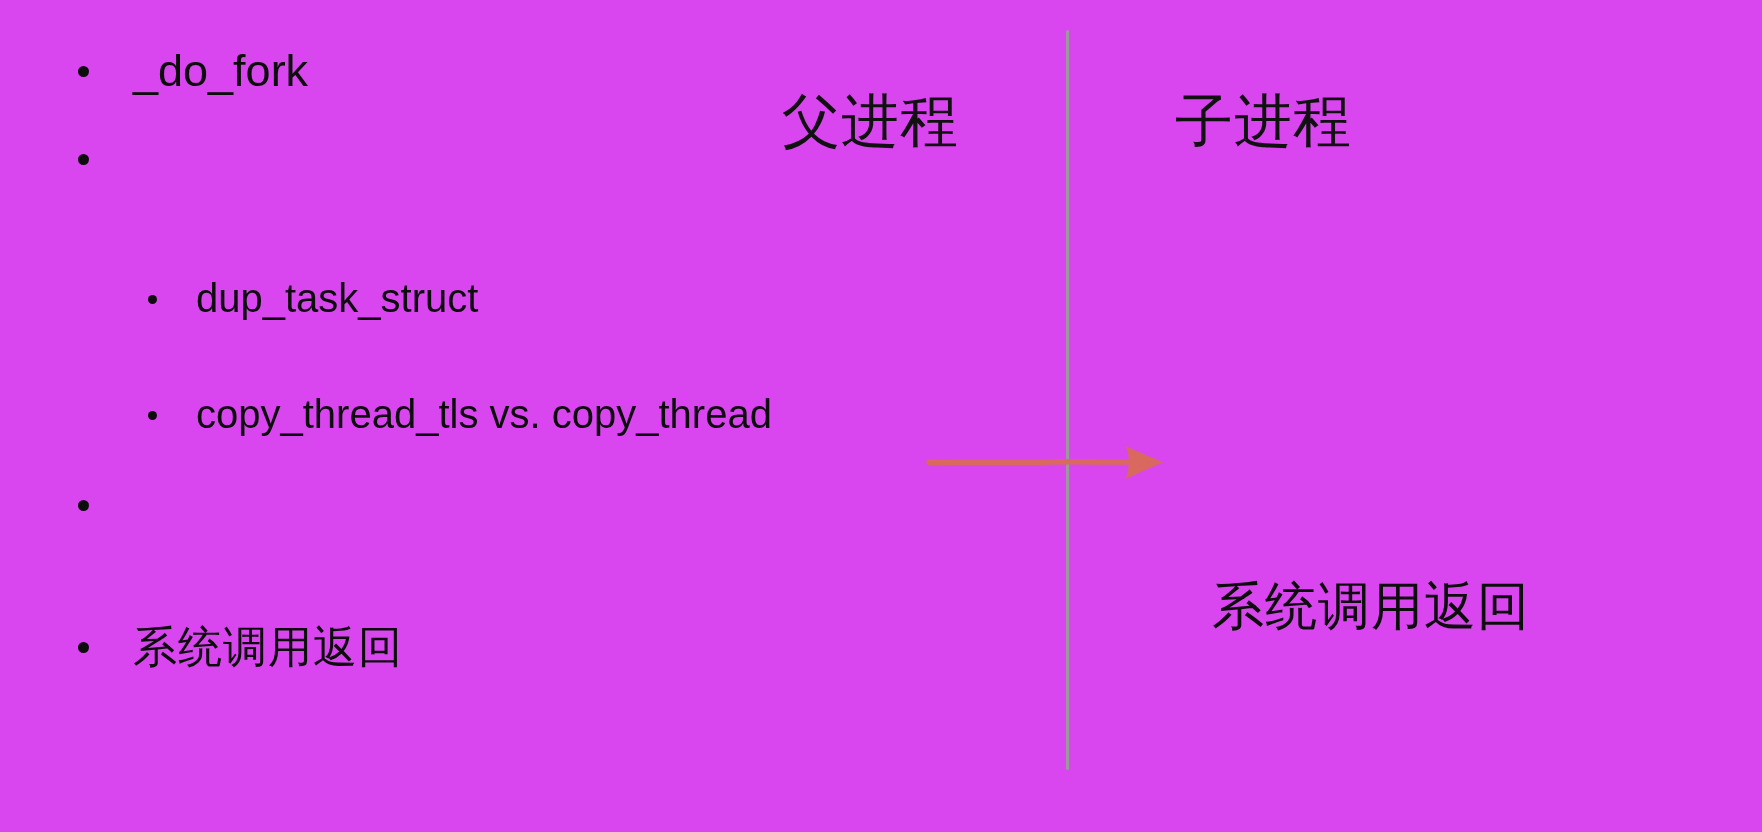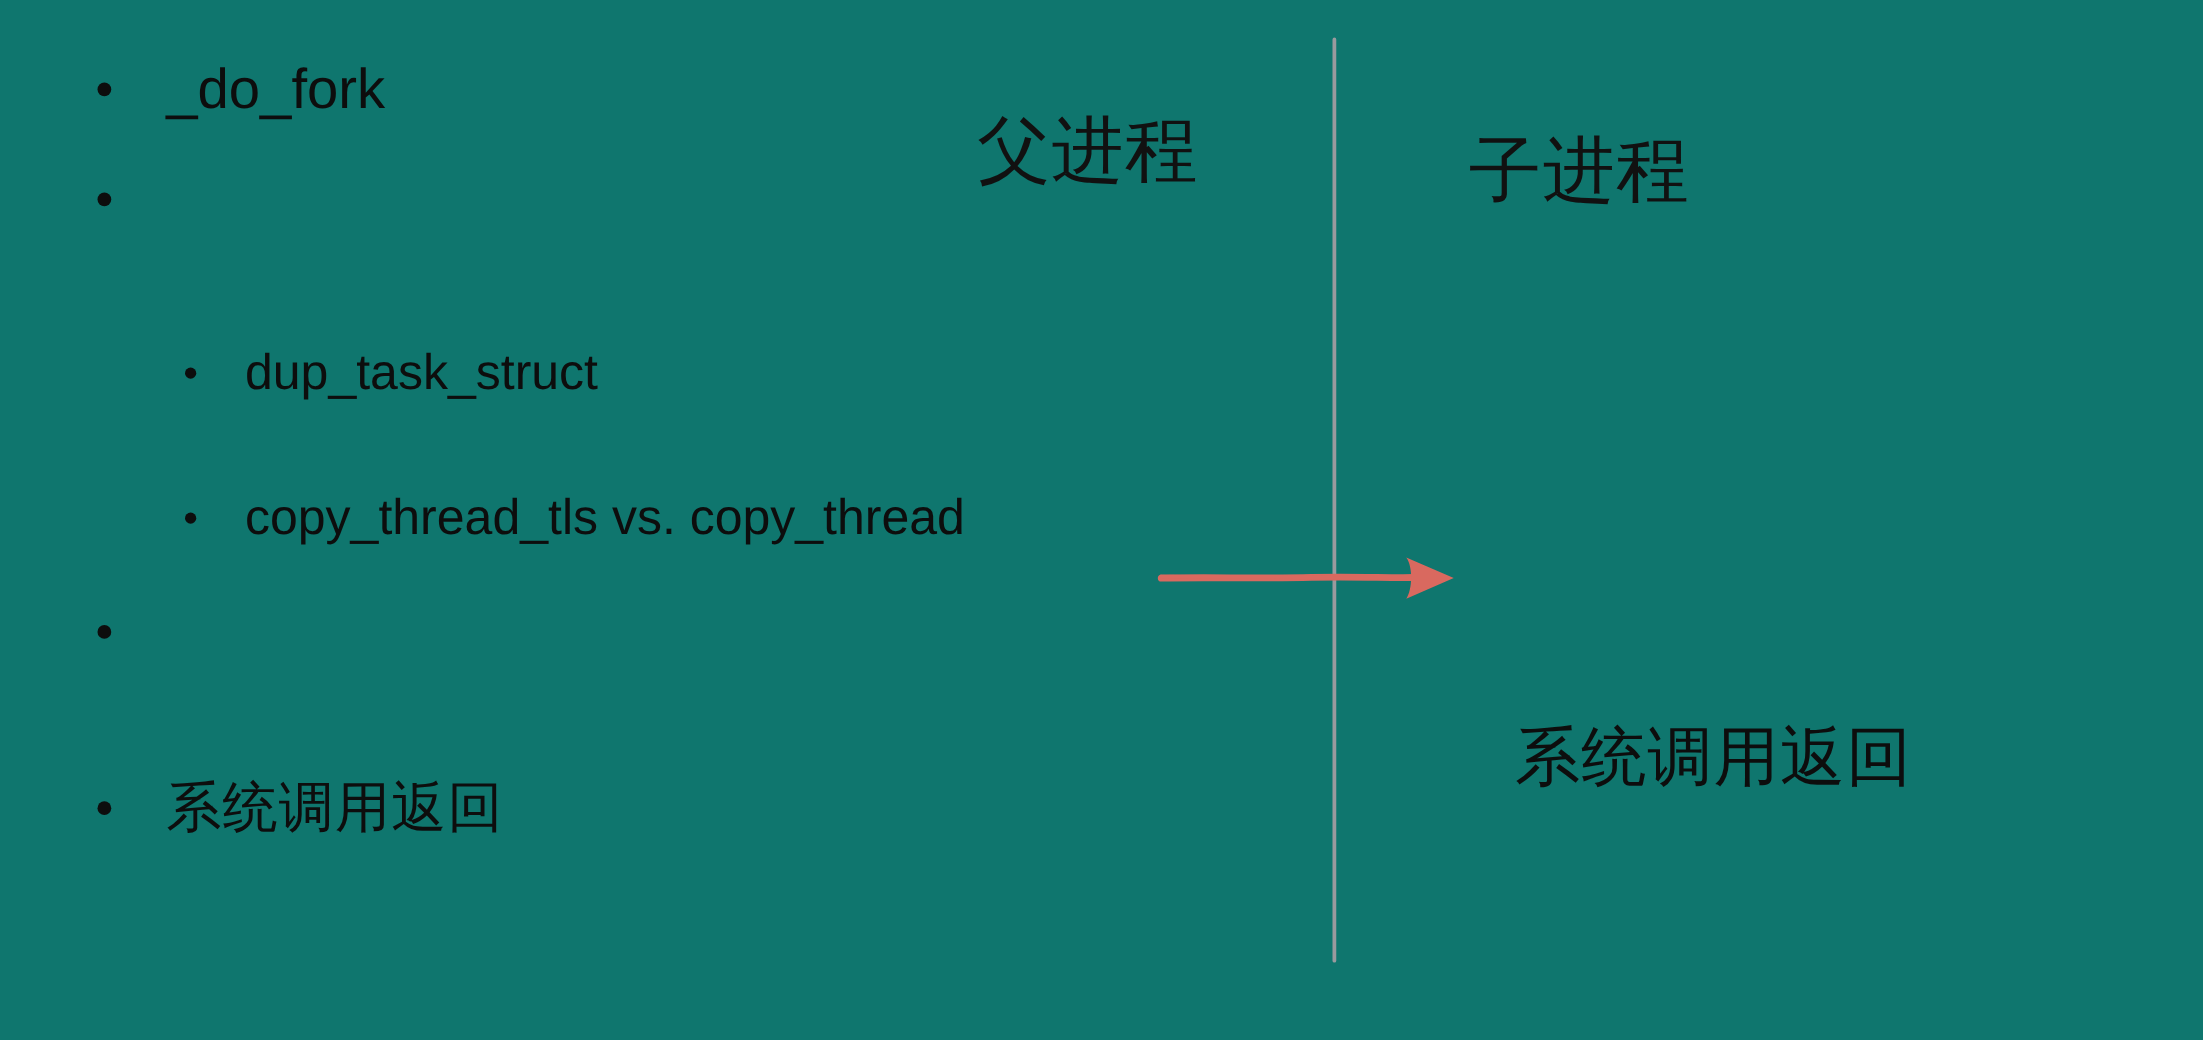--- a/index.html
+++ b/index.html
@@ -5,21 +5,21 @@
 <style>
   html, body {
     margin: 0;
     padding: 0;
     background: #ffffff;
   }
   #slide {
     position: relative;
     width: 1762px;
     height: 832px;
-    background: #0f766e;
+    background: #d946ef;
     overflow: hidden;
     font-family: "Liberation Sans", "DejaVu Sans", sans-serif;
     color: #0d0d0d;
     -webkit-font-smoothing: antialiased;
   }
 
   
   .divider {
     position: absolute;
     left: 1066px;
@@ -34,21 +34,21 @@
   .col-heading {
     position: absolute;
     font-size: 58px;
     line-height: 1;
     letter-spacing: 1px;
     white-space: nowrap;
     font-weight: 400;
     color: #111111;
   }
   #heading-parent { left: 782px; top: 92px; }
-  #heading-child  { left: 1175px; top: 108px; text-align: center; }
+  #heading-child  { left: 1175px; top: 92px; text-align: center; }
 
   
   .outline {
     position: absolute;
     left: 0;
     top: 0;
     width: 1000px;
   }
   .bullet-row {
     position: absolute;

